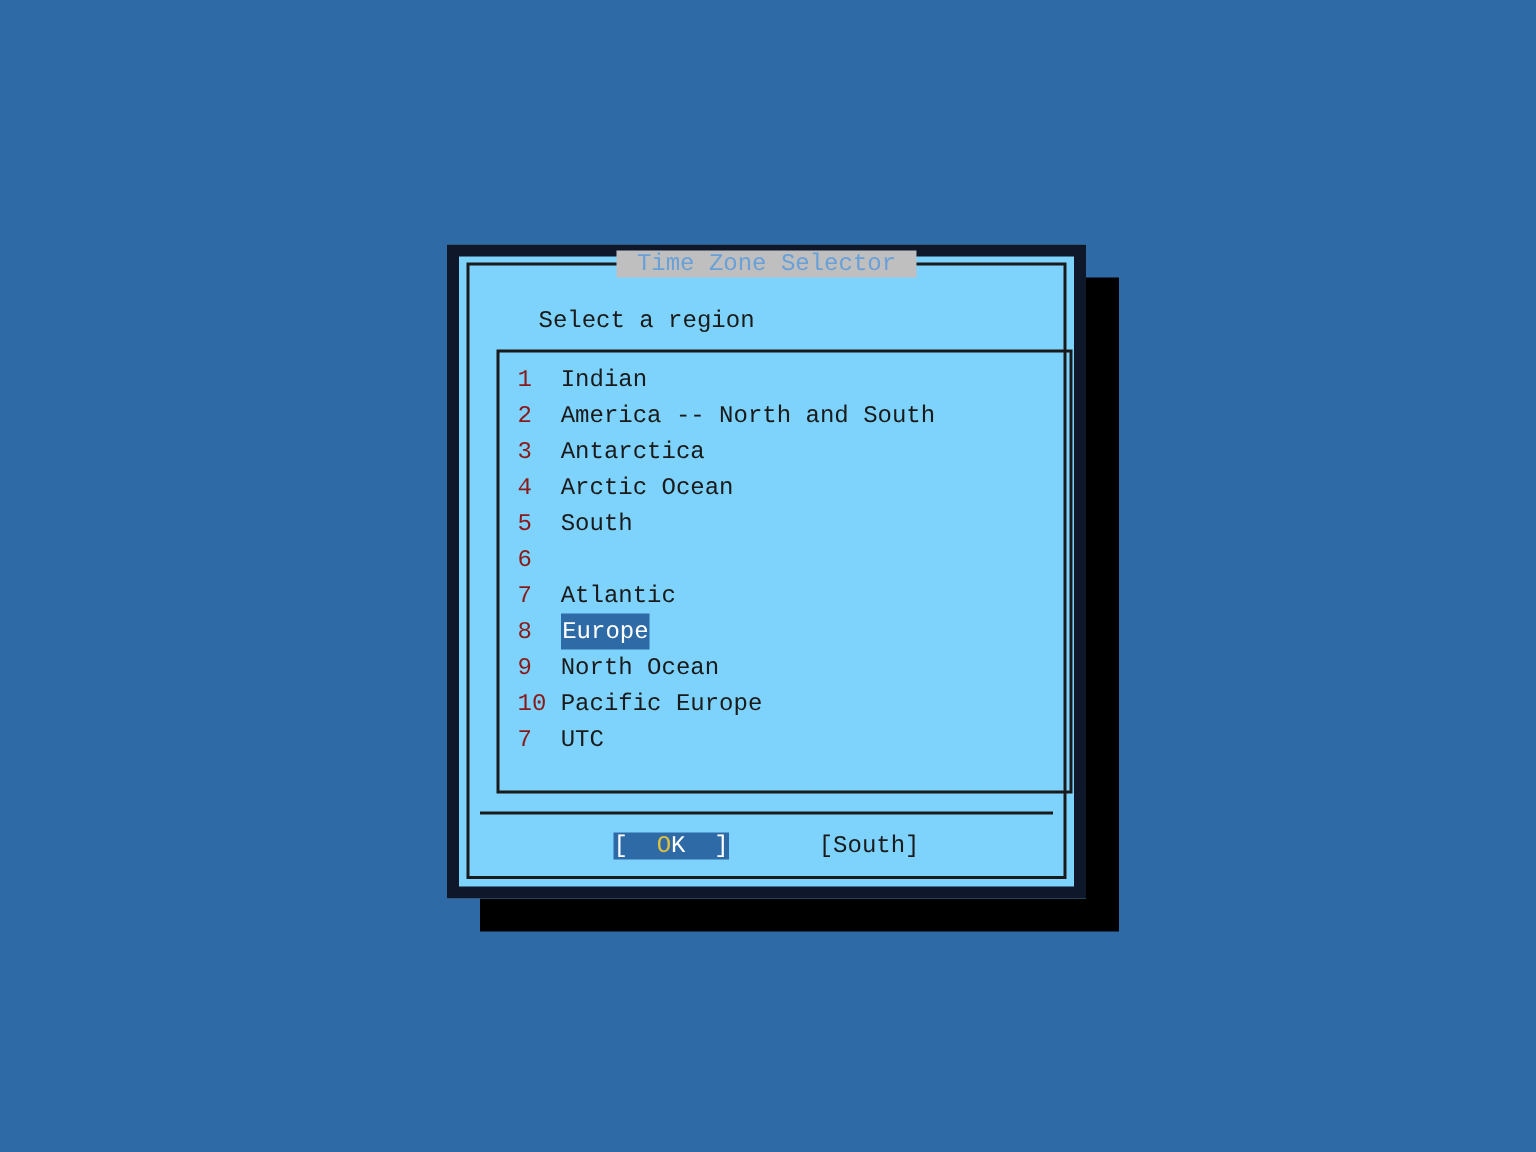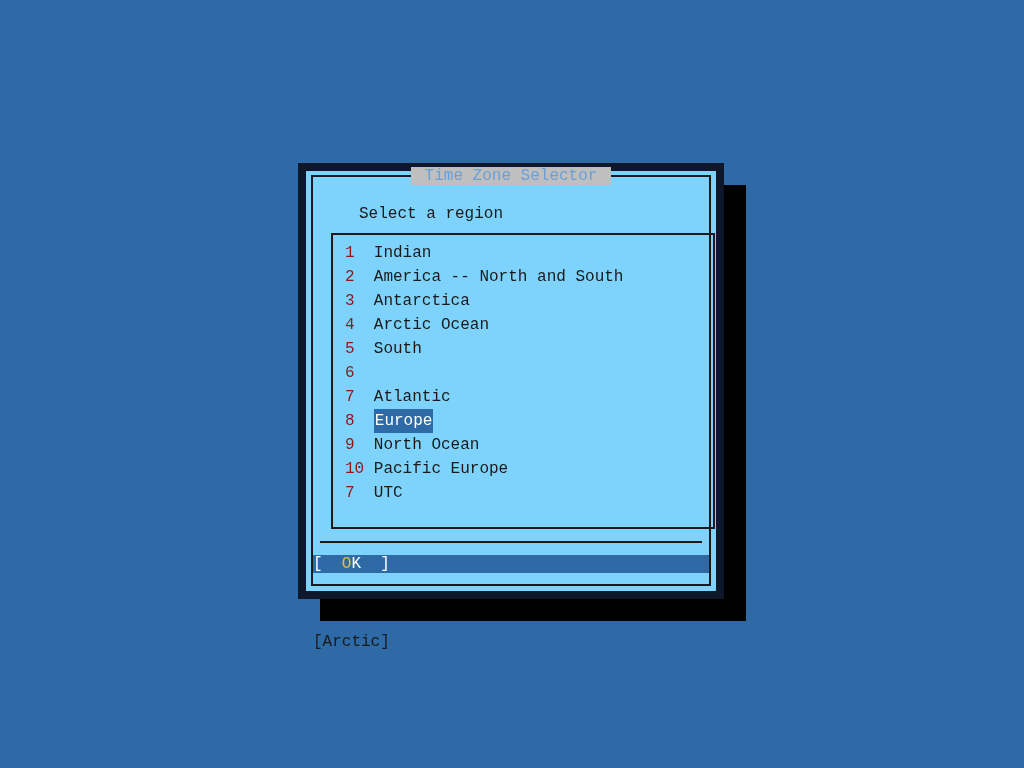--- a/index.html
+++ b/index.html
@@ -106,21 +106,20 @@
       background: #1a1a1a;
     }
     .button-row {
       position: absolute;
       left: 0;
       right: 0;
       top: 378px;
       display: flex;
       justify-content: center;
       gap: 60px;
-      flex-direction: column;
     }
     .btn {
       white-space: pre;
       letter-spacing: 0;
     }
     .btn-ok {
       background: #2e6aa5;
       color: #ffffff;
     }
     .btn-ok .hot {
@@ -182,17 +181,17 @@
             <span class="label">Pacific Europe</span>
           </div>
           <div class="item">
             <span class="num">7</span>
             <span class="label">UTC</span>
           </div>
         </div>
       <div class="divider"></div>
       <div class="button-row">
         <span class="btn btn-ok"><span>[  </span><span class="hot">O</span><span>K  ]</span></span>
-        <span class="btn btn-cancel">[Arctic]</span>
+        <span class="btn btn-cancel">[South]</span>
       </div>
     </div>
   </div>
 </div>
 
 </body></html>

